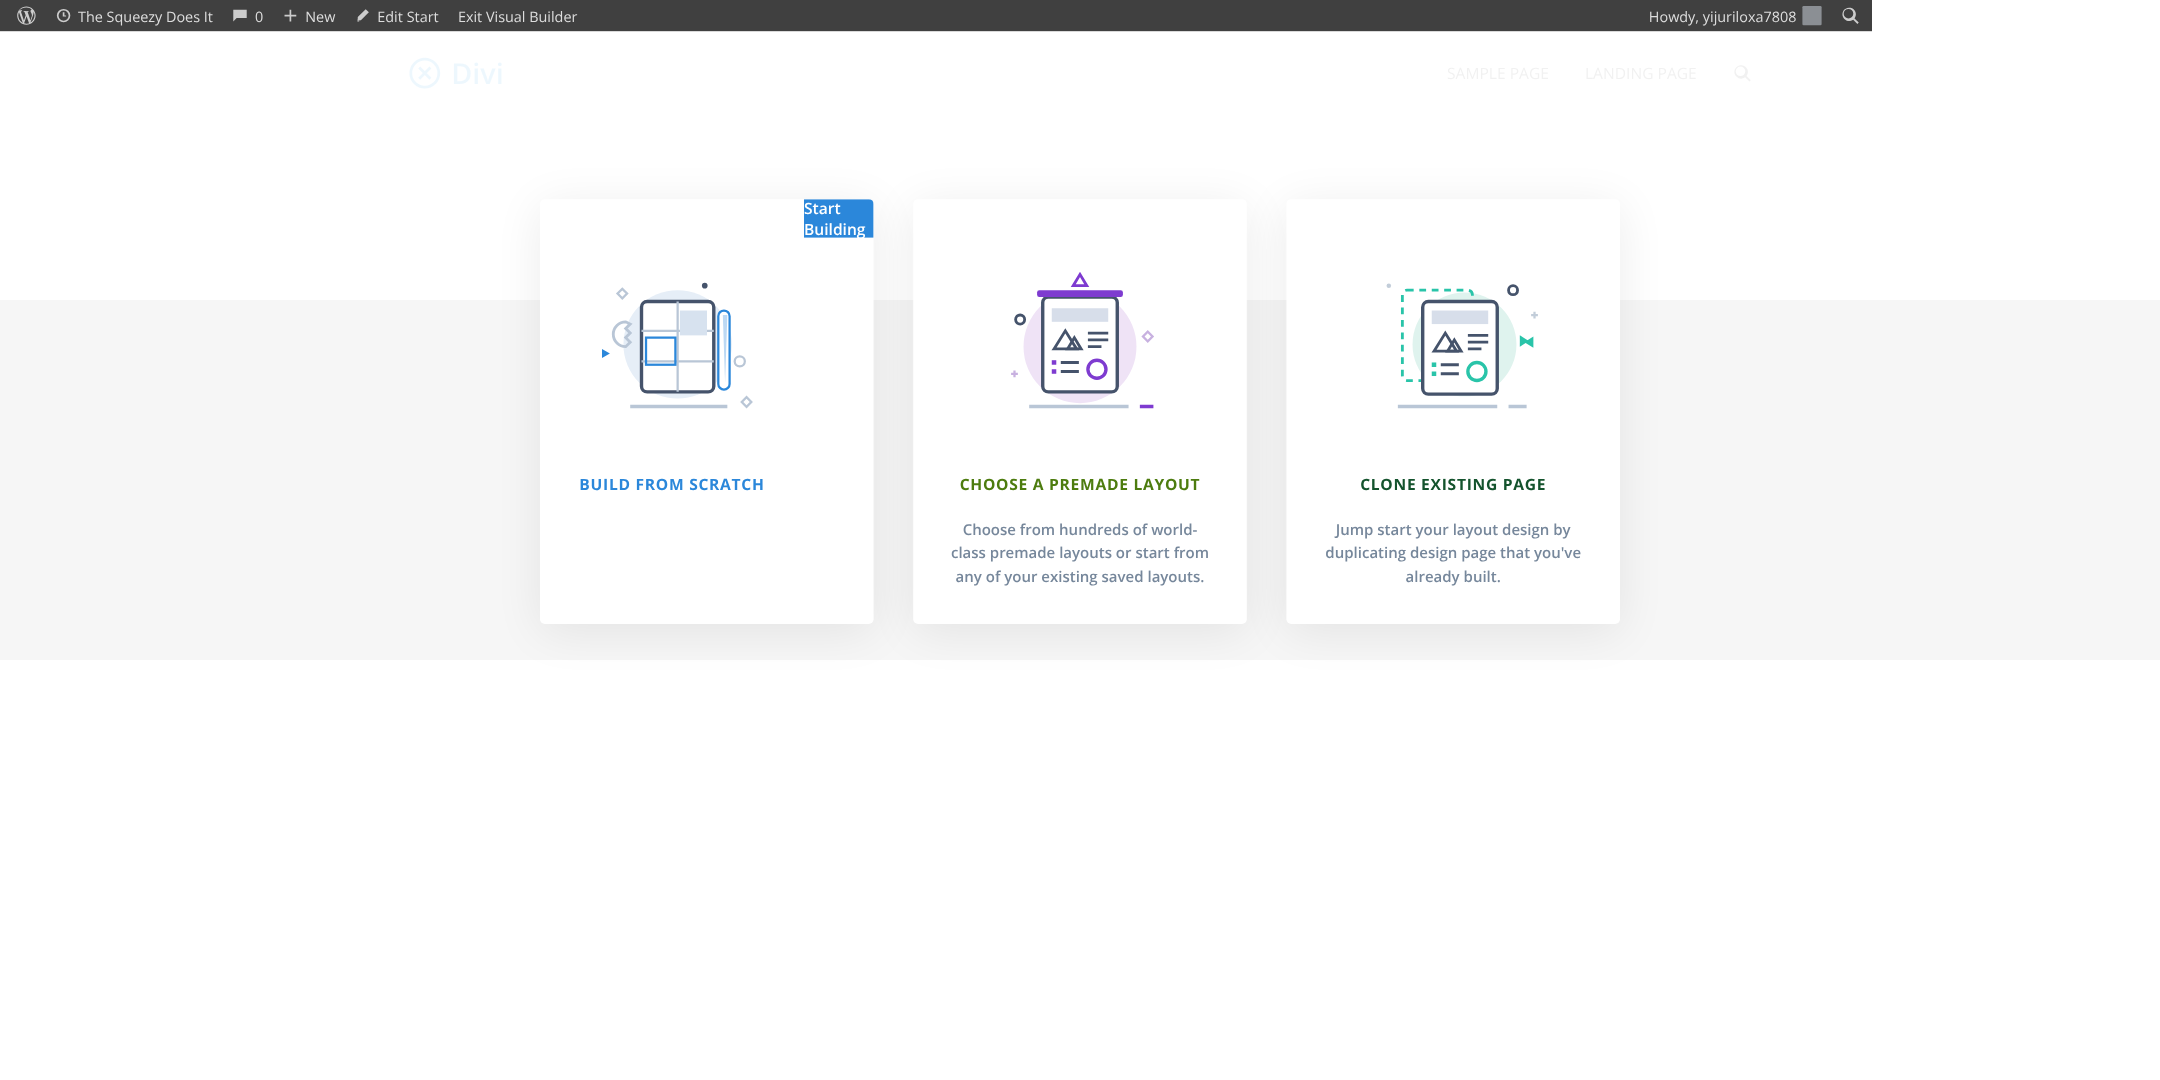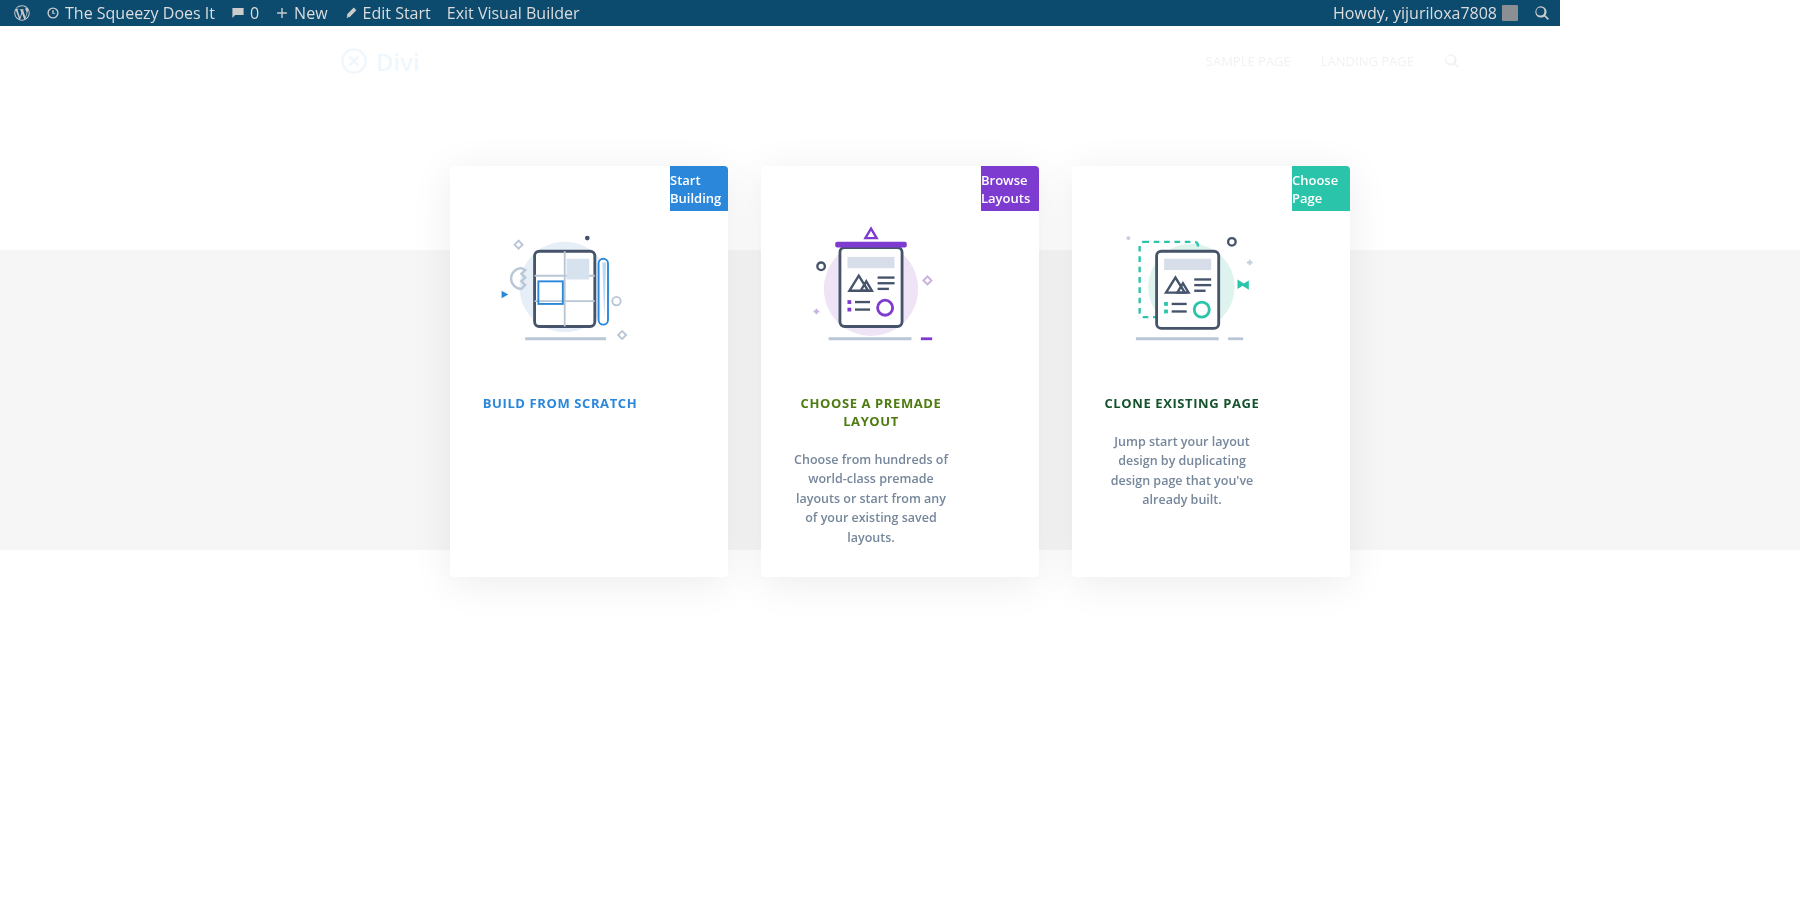--- a/index.html
+++ b/index.html
@@ -1,19 +1,19 @@
 <!DOCTYPE html>
 <html><head>
 <meta charset="utf-8">
 <style>
   * { margin: 0; padding: 0; box-sizing: border-box; }
   body { font-family: "Open Sans", -apple-system, BlinkMacSystemFont, "Segoe UI", Roboto, Helvetica, Arial, sans-serif; background: #ffffff; width: 1560px; height: 780px; overflow: hidden; }
 
   
-  .admin-bar { height: 26px; background: #0c4a6e; color: #eee; display: flex; align-items: center; font-size: 16px; padding: 0 6px; justify-content: space-between; }
+  .admin-bar { height: 26px; background: #404040; color: #eee; display: flex; align-items: center; font-size: 12px; padding: 0 6px; justify-content: space-between; }
   .ab-left, .ab-right { display: flex; align-items: center; gap: 0; }
   .ab-item { display: flex; align-items: center; gap: 5px; padding: 0 8px; color: #ddd; cursor: pointer; height: 26px; }
   .ab-icon { display: inline-flex; align-items: center; justify-content: center; }
   .ab-text { white-space: nowrap; }
 
   
   .page-bg { position: absolute; top: 26px; left: 0; right: 0; height: 70px; display: flex; align-items: center; justify-content: space-between; padding: 0 340px 0 340px; opacity: 0.08; }
   .bg-logo { display:flex; align-items:center; gap:8px; color:#2ea3f2; font-weight:600; font-size:24px; }
   .bg-nav { display:flex; align-items:center; gap:30px; color:#555; text-transform:uppercase; font-size:13px; }
 
@@ -23,21 +23,21 @@
   
   .modal { position: absolute; top: 166px; left: 50%; transform: translateX(-50%); width: 900px; display: flex; gap: 33px; z-index: 10; }
   .card { flex: 1 1 0; background: #fff; border-radius: 4px; box-shadow: 0 6px 40px rgba(0,0,0,0.08); display: flex; flex-direction: row; overflow: hidden; }
   .card-body { flex: 1 1 auto; padding: 56px 30px 30px 30px; display:flex; flex-direction:column; align-items:center; }
   .illus { width: 160px; height: 130px; display:flex; align-items:center; justify-content:center; margin-bottom: 42px; }
   .card-title { font-size: 13px; font-weight: 700; letter-spacing: 0.6px; text-transform: uppercase; margin-bottom: 20px; text-align:center; }
   .card-title.blue   { color:#2b87da; }
   .card-title.purple { color:#4d7c0f; }
   .card-title.teal   { color:#14532d; }
   .card-desc { font-size: 12.5px; font-weight:600; line-height: 1.55; color: #76879b; text-align:center; max-width: 220px; }
-  .card-btn { height: 45px; display:flex; align-items:center; justify-content:center; font-size: 13px; font-weight:600; color:#fff; cursor:pointer; }
+  .card-btn { height: 32px; display:flex; align-items:center; justify-content:center; font-size: 13px; font-weight:600; color:#fff; cursor:pointer; }
   .card-btn.blue   { background:#2b87da; }
   .card-btn.purple { background:#7e3bd0; }
   .card-btn.teal   { background:#29c4a9; }
 
   svg { display:block; }
 </style>
 </head>
 <body>
 
 <div class="admin-bar">
@@ -172,21 +172,20 @@
           <line x1="138" y1="125" x2="150" y2="125" stroke="#7e3bd0" stroke-width="3"></line>
           <polygon points="85,8 79,18 91,18" fill="none" stroke="#7e3bd0" stroke-width="2.5"></polygon>
           <circle cx="32" cy="48" r="4" fill="none" stroke="#45536b" stroke-width="2.5"></circle>
           <rect x="142" y="60" width="6" height="6" fill="none" stroke="#c8b1e0" stroke-width="2" transform="rotate(45 145 63)"></rect>
           <path d="M24 96l6 0M27 93l0 6" stroke="#c8b1e0" stroke-width="2"></path>
         </svg>
       </div>
       <div class="card-title purple">CHOOSE A PREMADE LAYOUT</div>
       <div class="card-desc">Choose from hundreds of world-class premade layouts or start from any of your existing saved layouts.</div>
     </div>
-    <div class="card-btn purple">Browse Layouts</div>
   </div>
 
   <div class="card">
     <div class="card-body">
       <div class="illus">
         <svg width="170" height="140" viewBox="0 0 170 140">
           <circle cx="95" cy="70" r="46" fill="#dff3ee"></circle>
           <rect x="40" y="22" width="62" height="80" rx="4" fill="none" stroke="#29c4a9" stroke-width="2.5" stroke-dasharray="6 5"></rect>
           <rect x="58" y="32" width="66" height="82" rx="5" fill="#fff" stroke="#45536b" stroke-width="3"></rect>
           <rect x="66" y="40" width="50" height="12" fill="#d7deea"></rect>
@@ -205,16 +204,15 @@
           <polygon points="148,68 140,63 140,73" fill="#29c4a9" transform="rotate(180 144 68) translate(-8 0)"></polygon>
           <polygon points="144,62 152,67 144,72" fill="#29c4a9"></polygon>
           <circle cx="138" cy="22" r="4" fill="none" stroke="#45536b" stroke-width="2.5"></circle>
           <path d="M154 44l6 0M157 41l0 6" stroke="#c2cdd9" stroke-width="2"></path>
           <circle cx="28" cy="18" r="2" fill="#c2cdd9"></circle>
         </svg>
       </div>
       <div class="card-title teal">CLONE EXISTING PAGE</div>
       <div class="card-desc">Jump start your layout design by duplicating design page that you've already built.</div>
     </div>
-    <div class="card-btn teal">Choose Page</div>
   </div>
 
 </div>
 
 </body></html>

